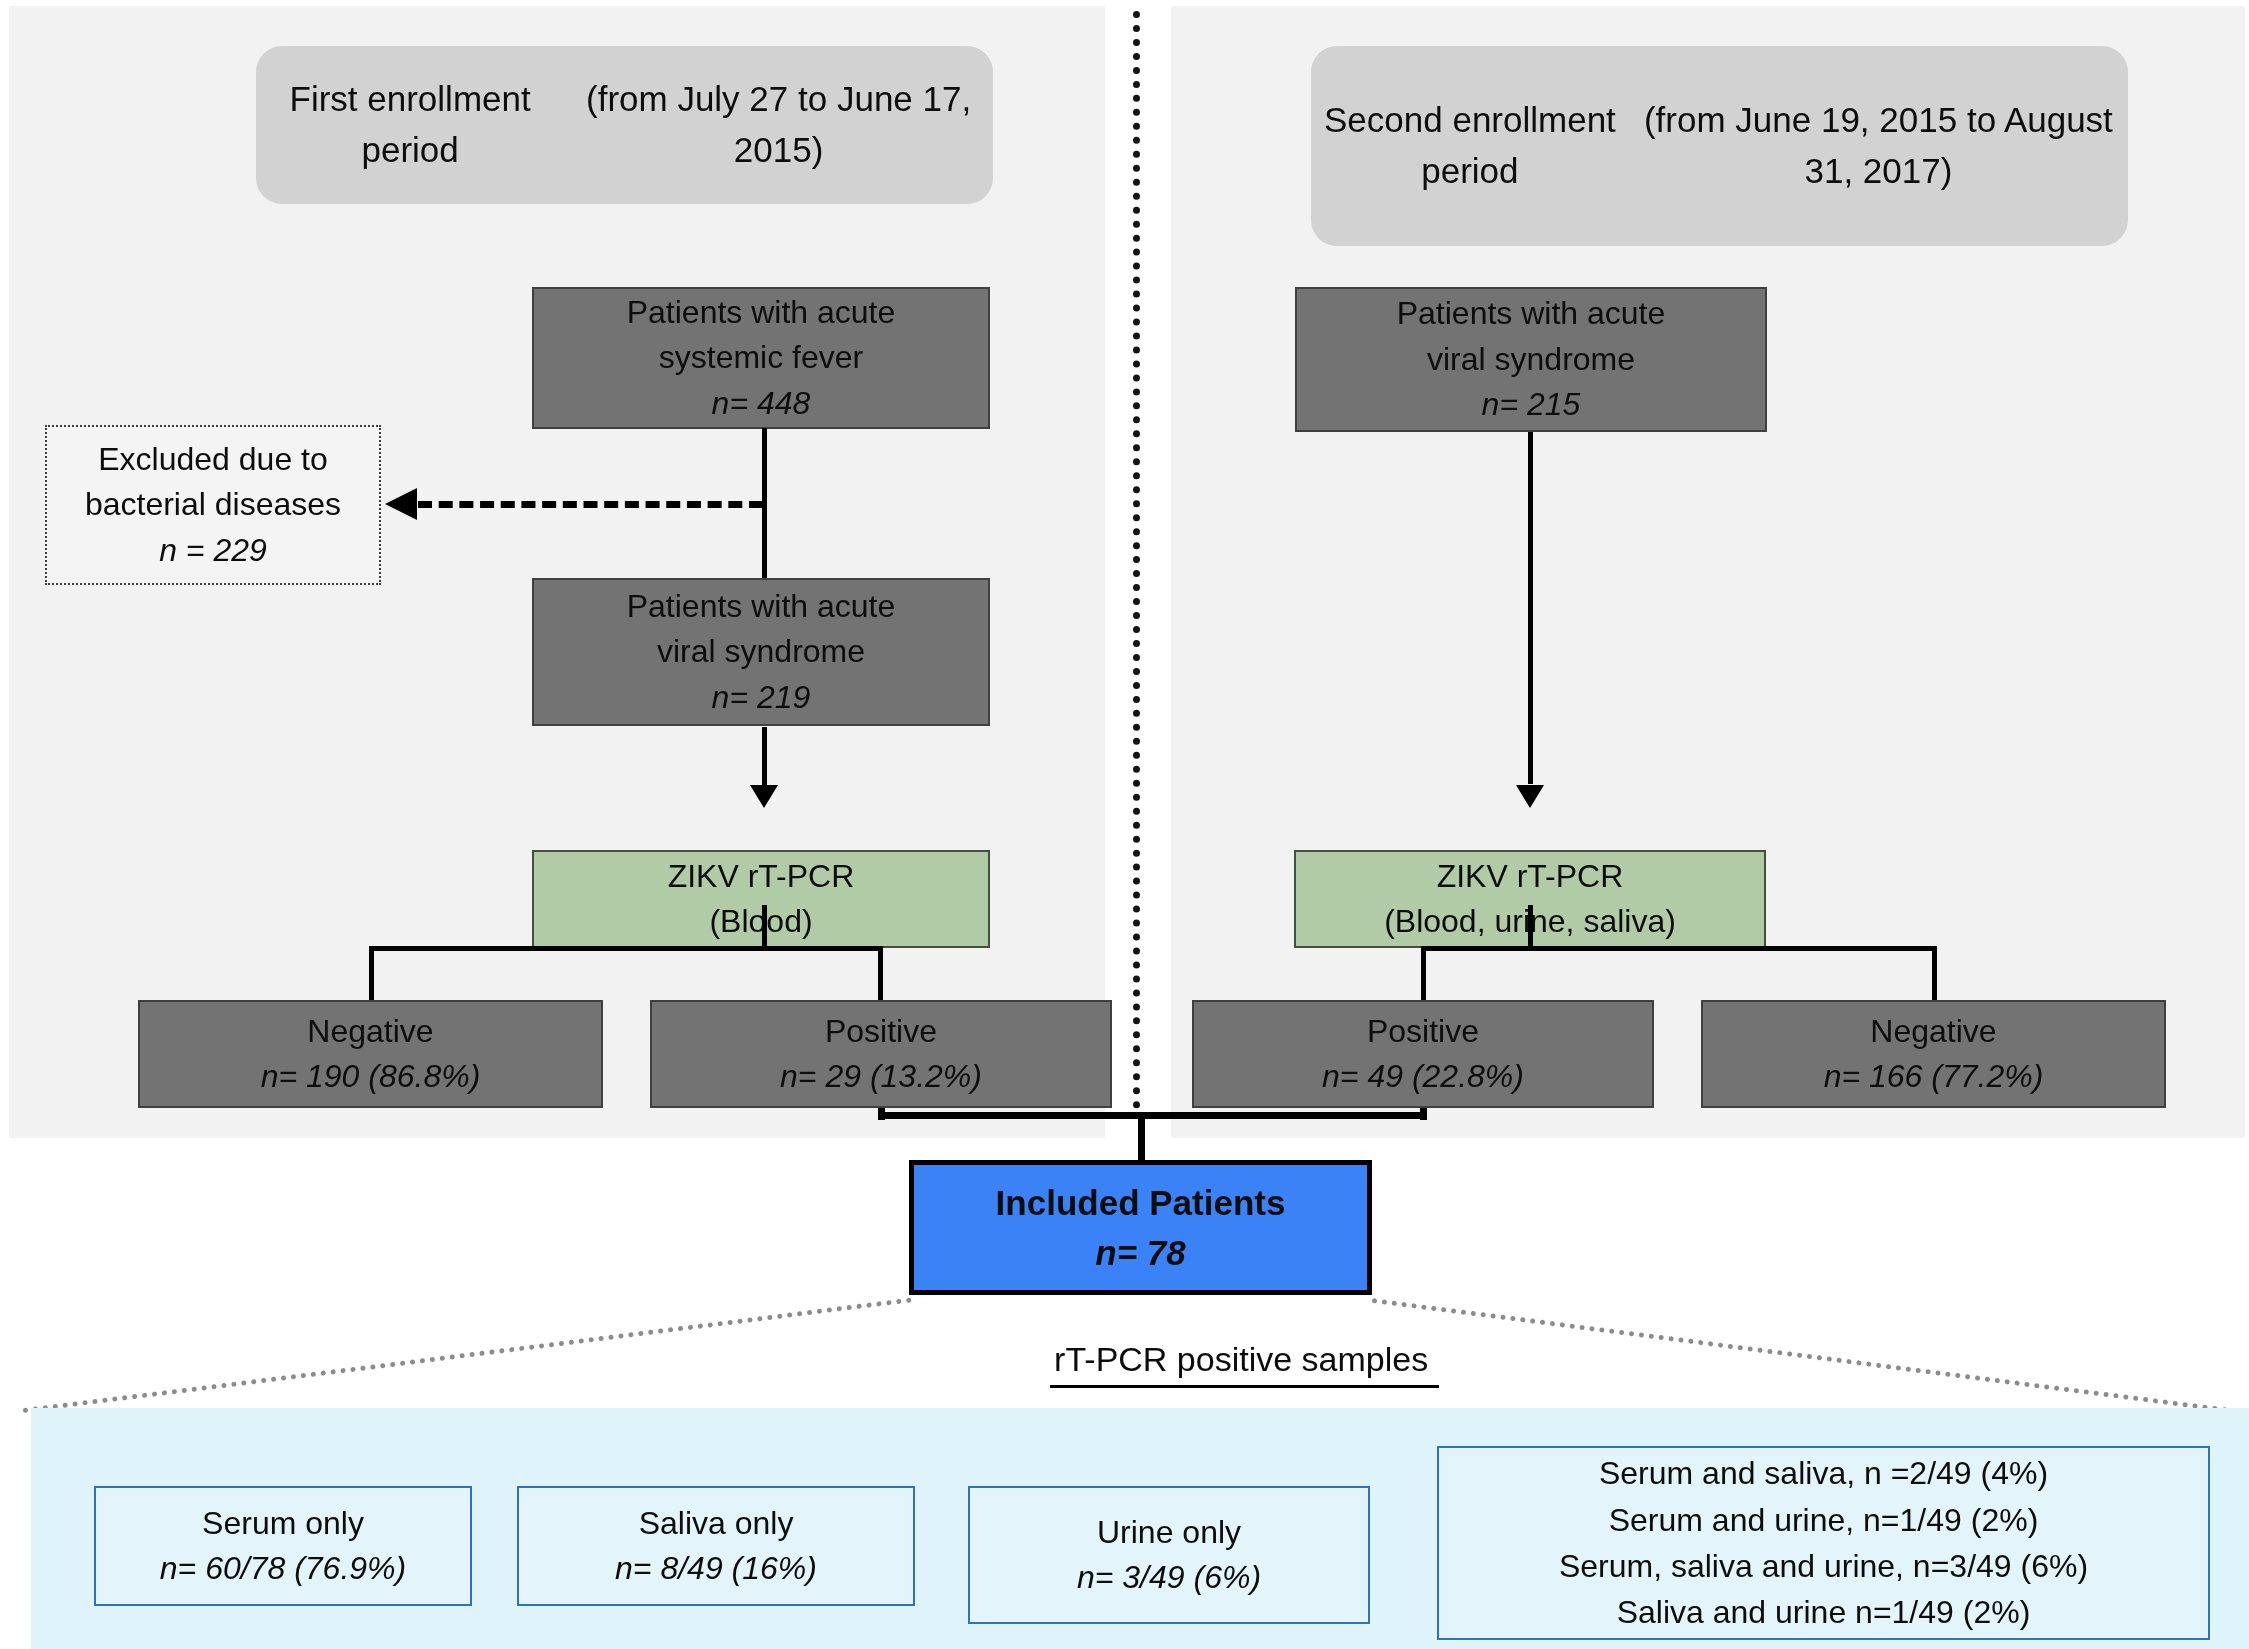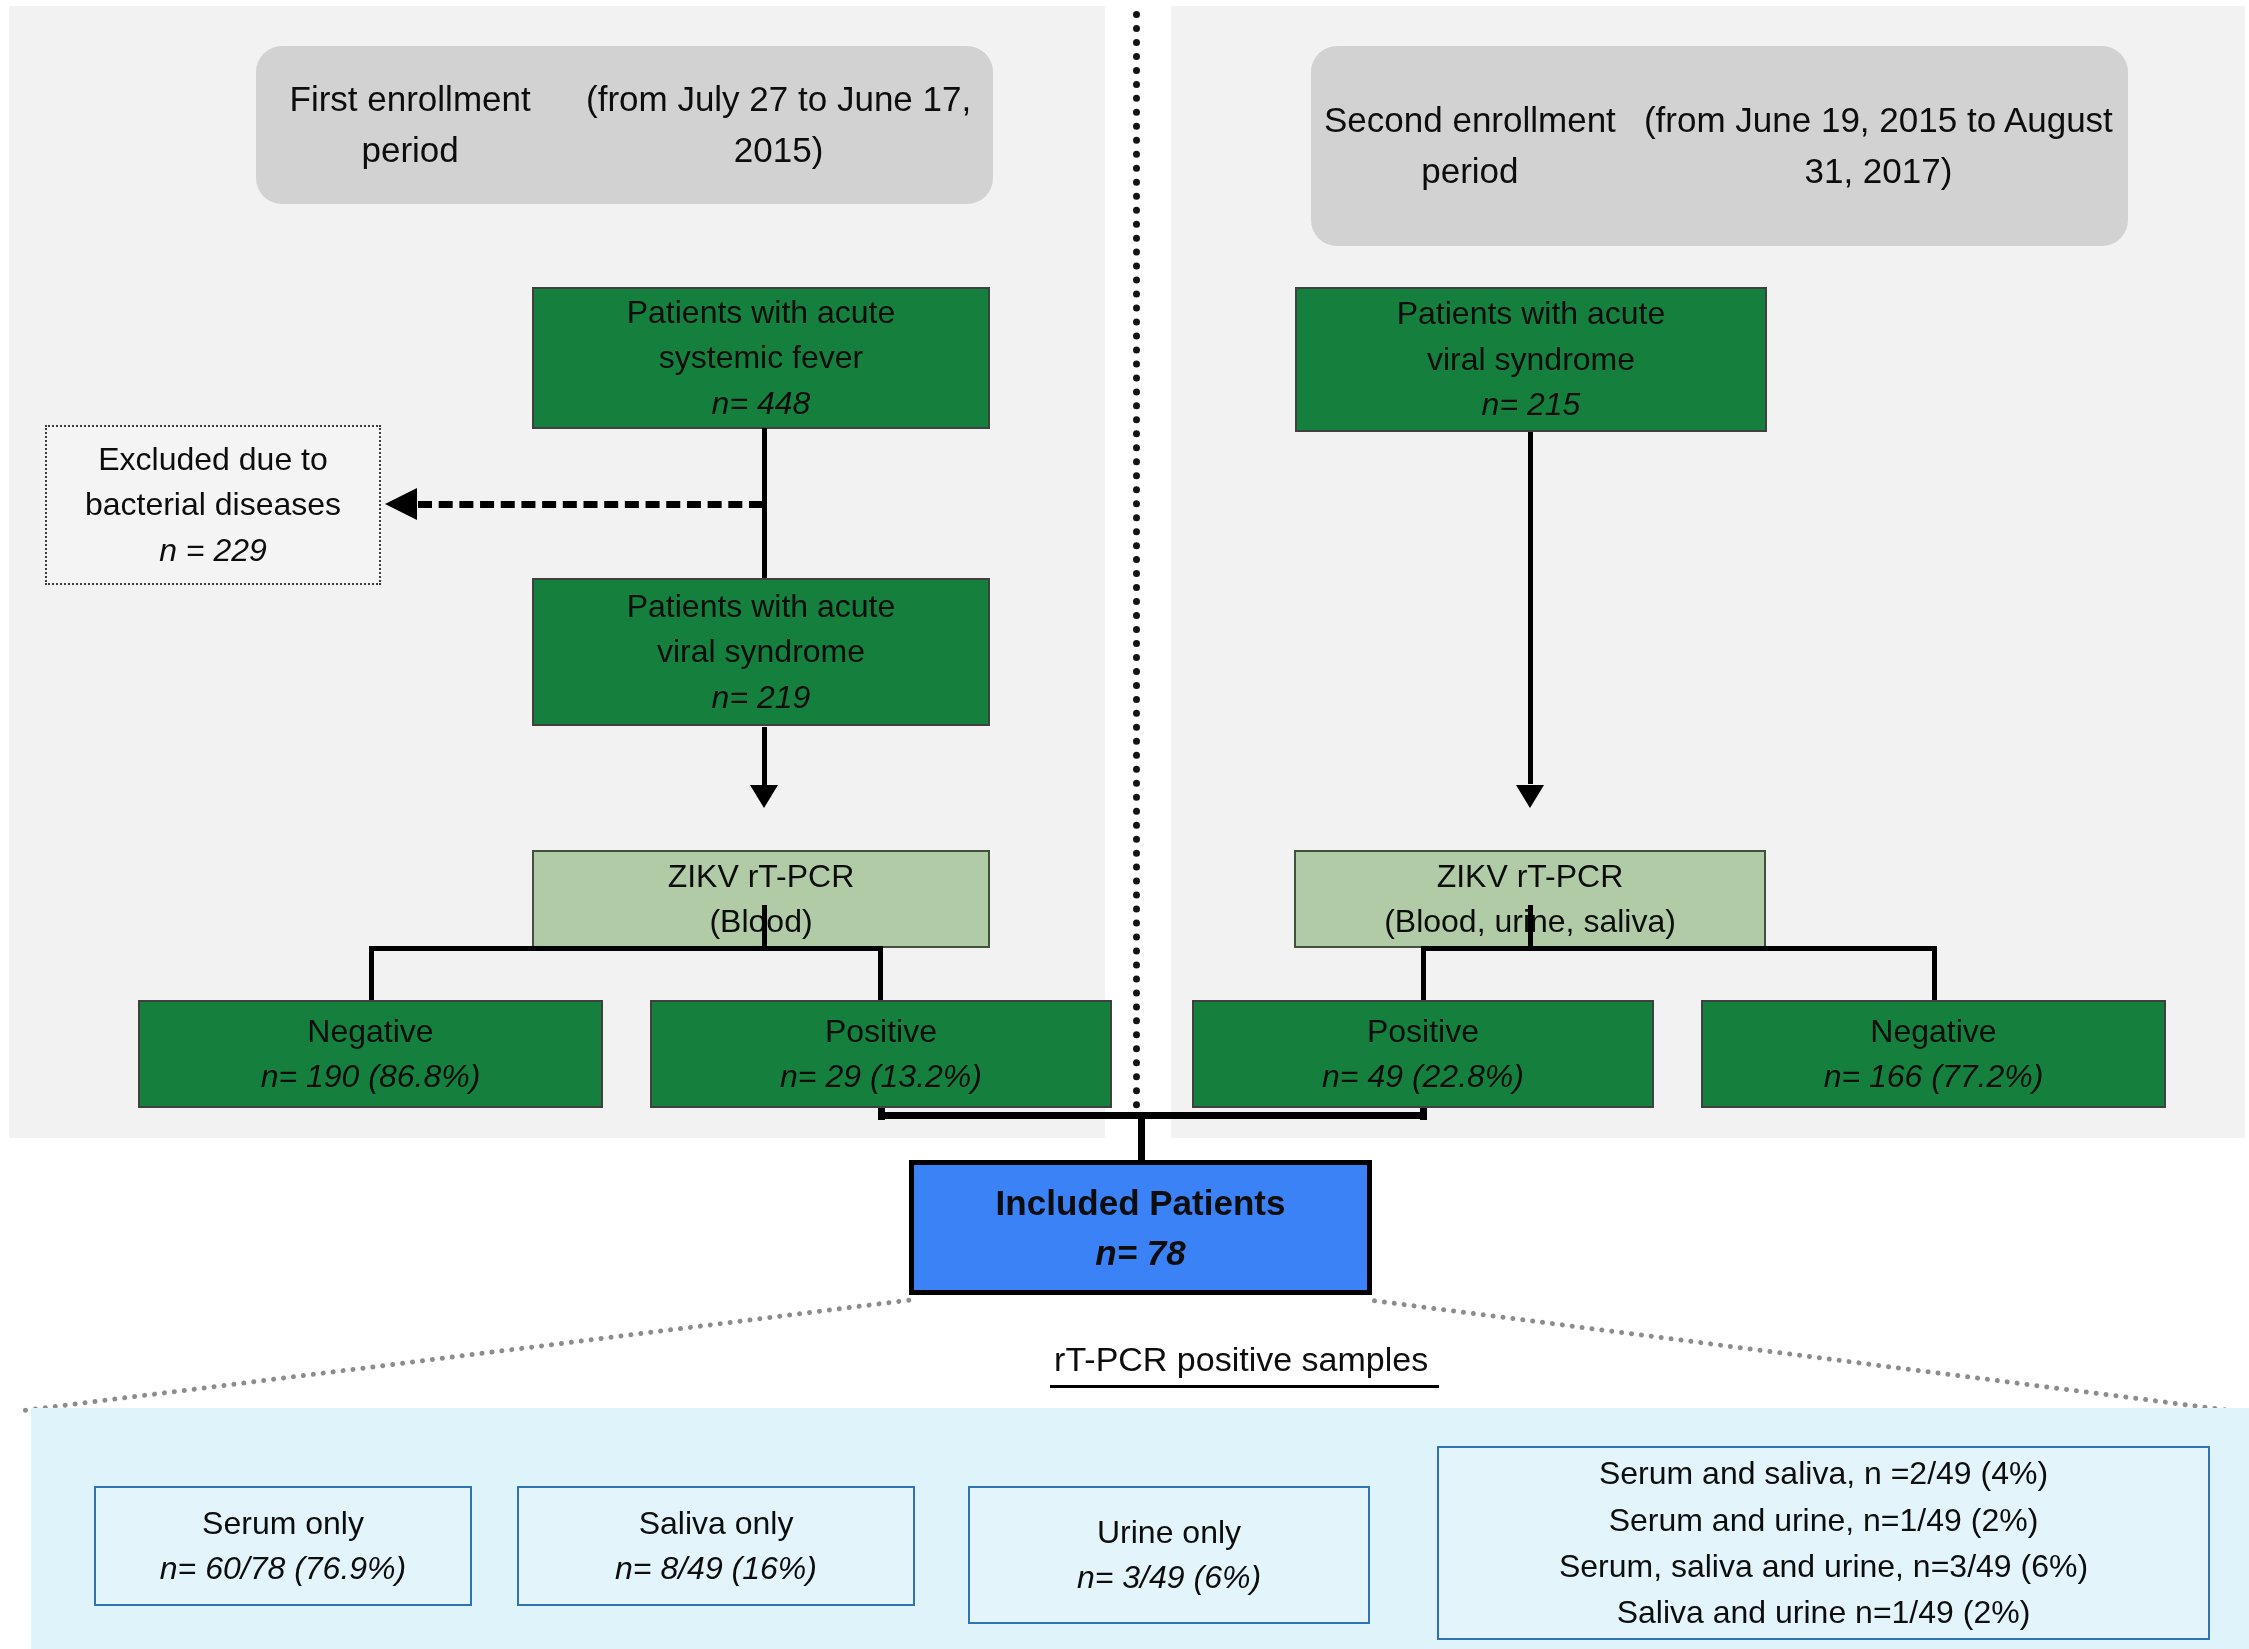--- a/index.html
+++ b/index.html
@@ -2,21 +2,21 @@
 <html style="font-size:12.3px"><head>
 <meta charset="utf-8">
 <style>
   html,body{margin:0;padding:0;background:#ffffff;}
   .page{position:relative;width:2250px;height:1650px;background:#ffffff;
         font-family:"Liberation Sans", sans-serif;color:#0d0d0d;overflow:hidden;}
   .abs{position:absolute;box-sizing:border-box;}
   .panel{background:#f2f2f2;}
   .hdr{background:#d2d2d2;display:flex;flex-direction:row;justify-content:center;
        align-items:center;font-size:35px;line-height:1.45;text-align:center;border-radius:26px;}
-  .box{background:#15803d;border:2.3px solid #404040;display:flex;flex-direction:column;
+  .box{background:#737373;border:2.3px solid #404040;display:flex;flex-direction:column;
        justify-content:center;align-items:center;font-size:32px;line-height:1.42;text-align:center;}
   .box.dotted{border:2.3px dotted #3d3d3d;background:#f4f4f4;}
   .box.green{background:#b1cba7;border:2.3px solid #42503c;margin-top:43px;}
   .box.included{background:#3b82f6;border:5.4px solid #000000;font-weight:bold;font-size:35px;}
   .box.blue{background:#e3f5fb;border:2.3px solid #2e74b5;}
   .nval{font-style:italic;}
   .line-v{background:#000000;}
   .line-h{background:#000000;}
   .divider{width:0;border-left:7.7px dotted #141414;}
   .dash-line{height:0;border-top:7px dashed #000000;}

